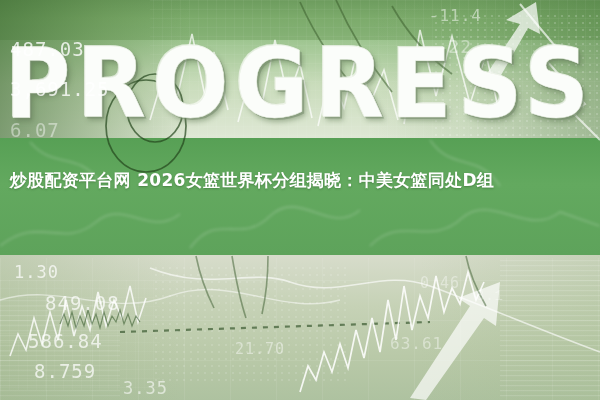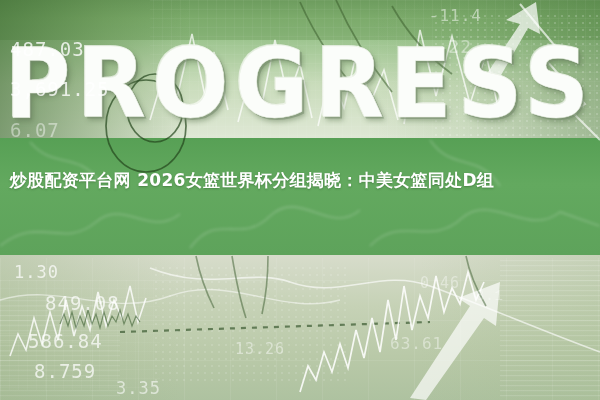--- a/index.html
+++ b/index.html
@@ -103,21 +103,21 @@
     font-family: "DejaVu Sans Mono", "Liberation Mono", monospace;
     color: rgba(255,255,255,.72);
     white-space: nowrap;
     letter-spacing: 1px;
     filter: blur(.5px);
   }
   .lk1 { left: 14px; top: 262px; font-size: 17px; }
   .lk2 { left: 8px;  top: 292px; font-size: 19px; margin-left: 37px; }
   .lk3 { left: 12px; top: 330px; font-size: 19px; margin-left: 16px; }
   .lk4 { left: 34px; top: 360px; font-size: 19px; }
-  .lk5 { left: 116px; top: 378px; font-size: 17px; opacity: .8; }
+  .lk5 { left: 123px; top: 378px; font-size: 17px; opacity: .8; }
   .lk-c1 { left: 235px; top: 340px; font-size: 15px; opacity: .62; }
   .lk-c2 { left: 390px; top: 334px; font-size: 16px; opacity: .58; }
   .lk-r1 { right: 140px; top: 274px; font-size: 15px; opacity: .55; }
   .lk-r2 { right: 96px;  top: 288px; font-size: 14px; opacity: .45; font-family: Liberation Mono, monospace; }
 
   
   .progress-word {
     position: absolute;
     left: 0;
     top: 28px;
@@ -262,20 +262,20 @@
   <div class="ticker tk3">3,691.25</div>
   <div class="ticker tk4">6.07</div>
   <div class="ticker tk-r1">-11.4</div>
   <div class="ticker tk-r2">-22</div>
 
   <div class="ticker-lower lk1">1.30</div>
   <div class="ticker-lower lk2">849.08</div>
   <div class="ticker-lower lk3">586.84</div>
   <div class="ticker-lower lk4">8.759</div>
   <div class="ticker-lower lk5">3.35</div>
-  <div class="ticker-lower lk-c1">13.26</div>
+  <div class="ticker-lower lk-c1">21.70</div>
   <div class="ticker-lower lk-c2">63.61</div>
   <div class="ticker-lower lk-r1">0.46</div>
   <div class="ticker-lower lk-r2">8.1</div>
 
   <div class="headline">炒股配资平台网 2026女篮世界杯分组揭晓：中美女篮同处D组</div>
 
 </div>
 
 </body></html>

